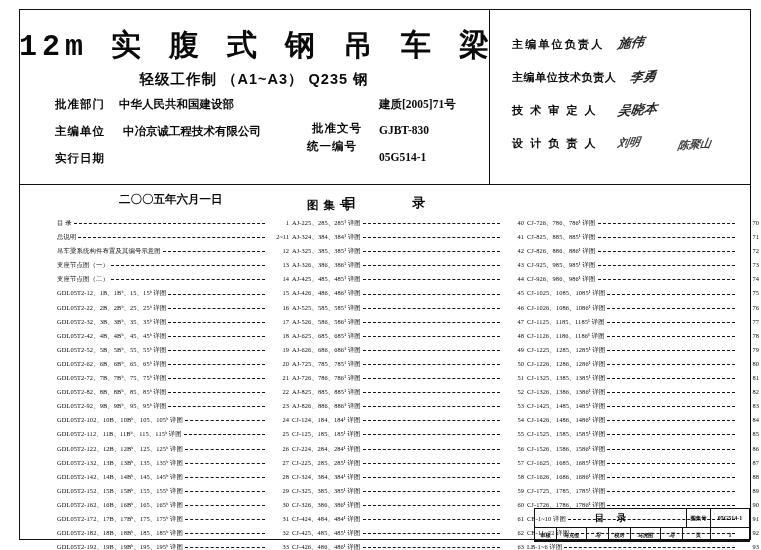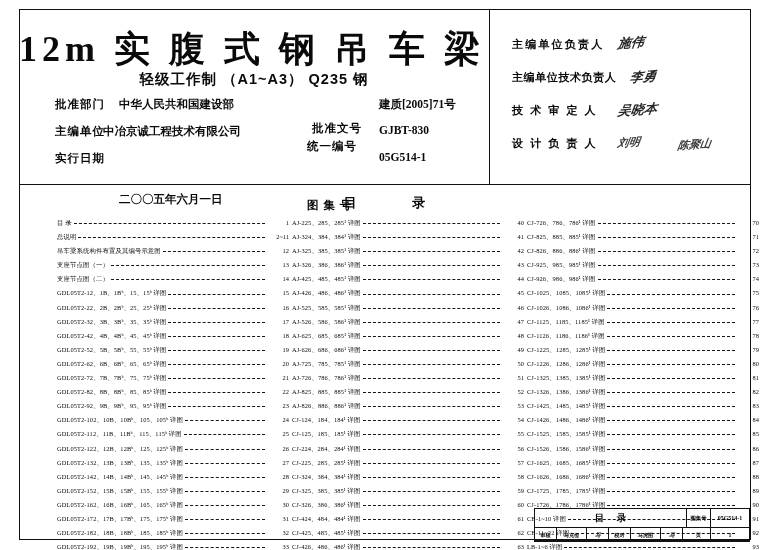--- a/index.html
+++ b/index.html
@@ -25,22 +25,22 @@
     box-sizing:border-box;
   }
   .hdr-left{position:absolute;left:0;top:0;width:470px;height:100%;}
   .hdr-divider{position:absolute;left:470px;top:0;width:0;height:176px;border-left:1.4px solid #111;}
   .hdr-right{position:absolute;left:471px;top:0;width:260px;height:100%;}
   .hdr-bottom{position:absolute;left:0;top:175px;width:731px;border-top:1.8px solid #111;}
 
   .title-main{
     position:absolute;left:0;top:16px;width:470px;
     text-align:left;
-    font-family:Liberation Serif, serif;
-    font-weight:bold;font-size:36px;letter-spacing:5px;
+    font-family:Liberation Mono, monospace;
+    font-weight:bold;font-size:30px;letter-spacing:5px;
     white-space:nowrap;
   }
   .title-sub{
     position:absolute;left:0;top:54px;width:470px;
     text-align:center;
     font-family:"Liberation Sans","DejaVu Sans",sans-serif;
     font-weight:bold;font-size:14.5px;letter-spacing:1px;
     white-space:nowrap;
     margin-top:7px;
   }
@@ -153,21 +153,21 @@
     <div class="hdr-left">
       <div class="title-main">12m 实 腹 式 钢 吊 车 梁</div>
       <div class="title-sub">轻级工作制 （A1~A3） Q235 钢</div>
 
       <div class="meta-row" style="top:88px;">
         <span class="meta-label" style="left:36px;">批准部门</span>
         <span class="meta-value" style="left:100px;">中华人民共和国建设部</span>
       </div>
       <div class="meta-row" style="top:115px;">
         <span class="meta-label" style="left:36px;">主编单位</span>
-        <span class="meta-value" style="left:84px;">中冶京诚工程技术有限公司</span>
+        <span class="meta-value" style="left:104px;">中冶京诚工程技术有限公司</span>
       </div>
       <div class="meta-row" style="top:142px;">
         <span class="meta-label" style="left:36px;text-align:center;">实行日期</span>
         <span class="meta-value" style="left:100px;margin-top:41px;">二〇〇五年六月一日</span>
       </div>
 
       <div class="meta-row" style="top:88px;">
         <span class="meta-label" style="left:293px;margin-top:24px;">批准文号</span>
         <span class="meta-value" style="left:360px;">建质[2005]71号</span>
       </div>

